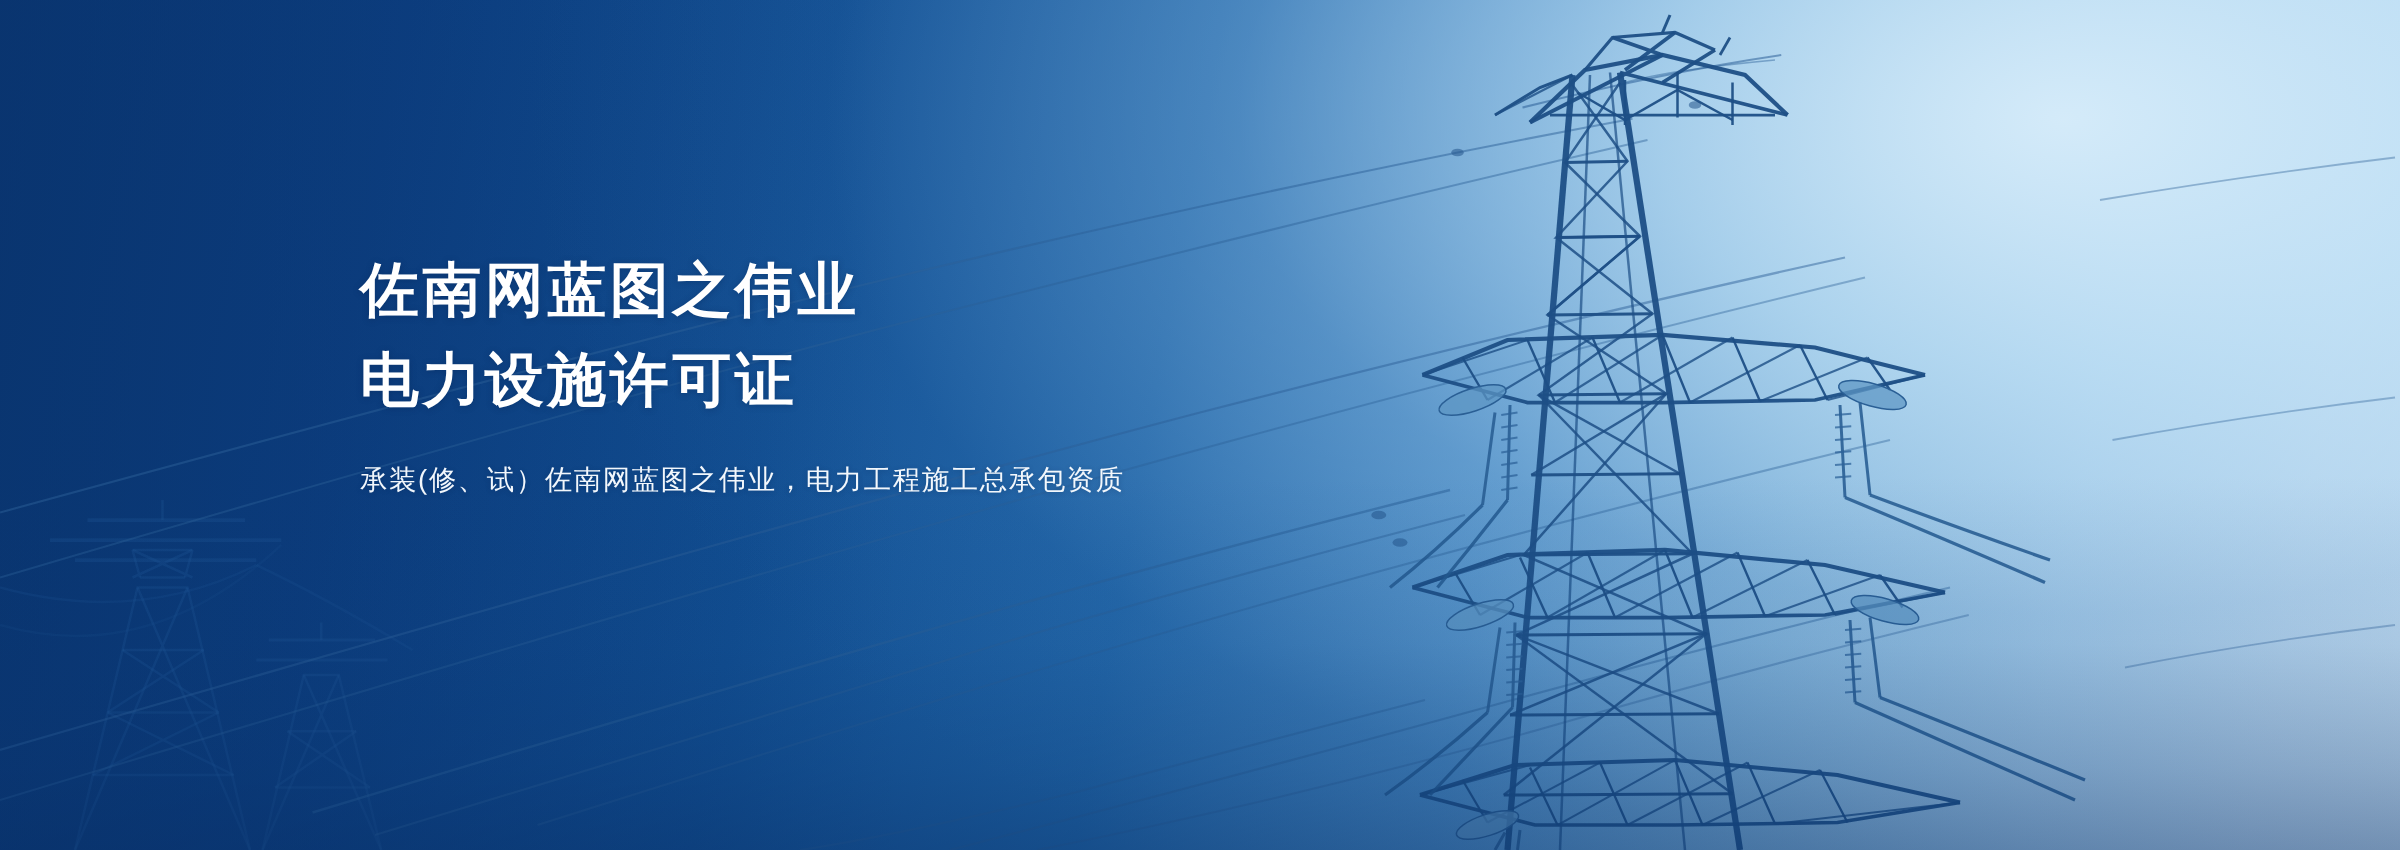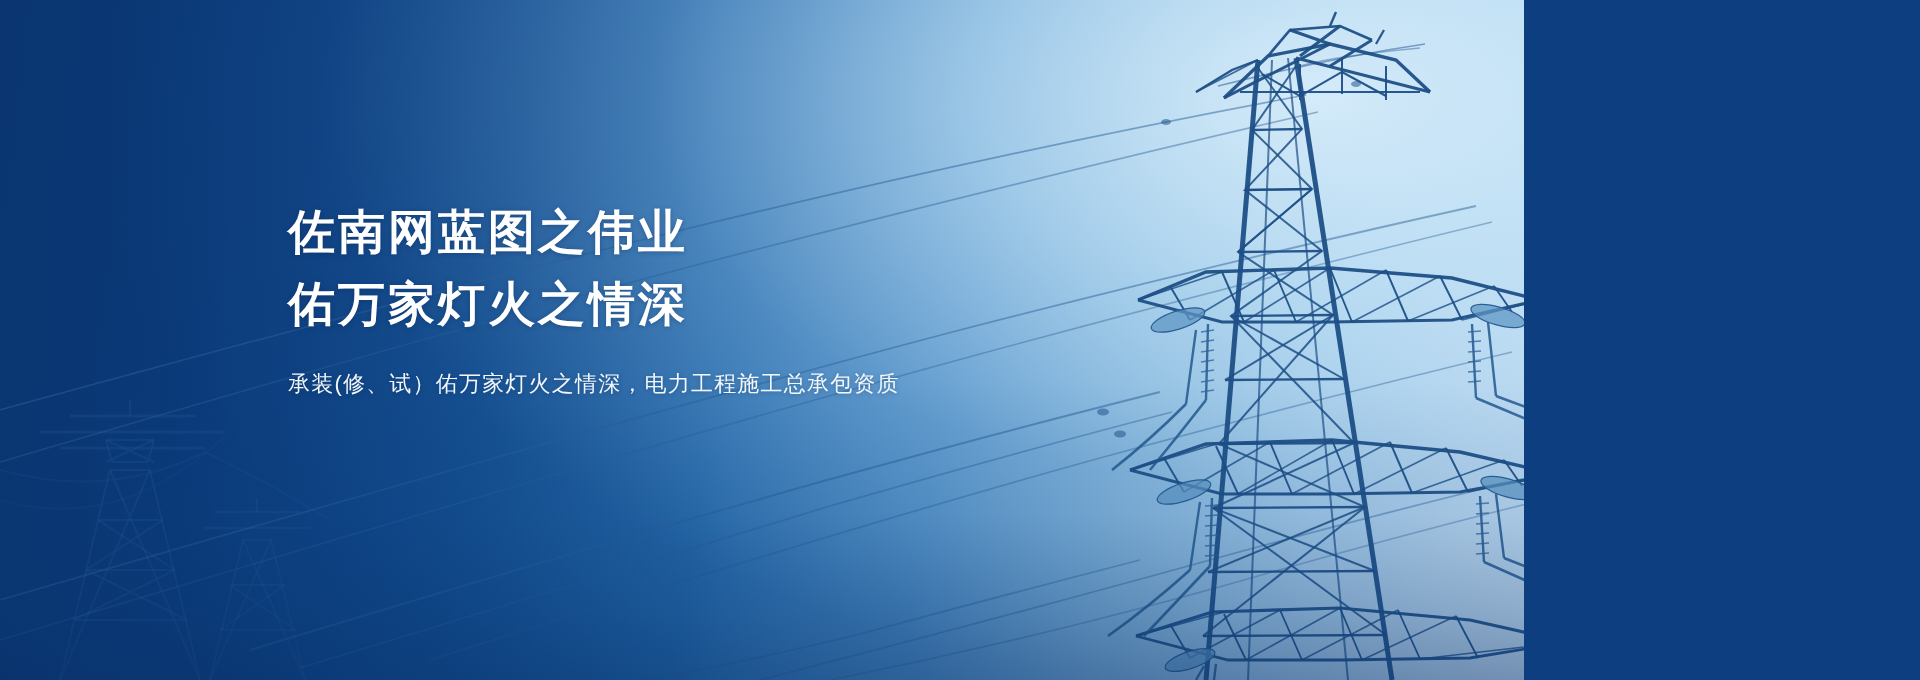--- a/index.html
+++ b/index.html
@@ -2,21 +2,21 @@
 <html><head>
 <meta charset="utf-8">
 <style>
   html, body {
     margin: 0;
     padding: 0;
     background: #0d3f80;
   }
   #banner {
     position: relative;
-    width: 1524px;
+    width: 1920px;
     height: 680px;
     overflow: hidden;
     font-family: "Liberation Sans", "DejaVu Sans", sans-serif;
   }
 
   
   .sky {
     position: absolute;
     inset: 0;
     background:
@@ -267,19 +267,19 @@
         <ellipse cx="1508" cy="488" rx="28" ry="9" transform="rotate(16 1508 488)"></ellipse>
         <ellipse cx="1190" cy="660" rx="26" ry="8.5" transform="rotate(-18 1190 660)"></ellipse>
       </g>
     </svg>
   </div>
 
   <div class="sky-bottom"></div>
 
   <div class="copy">
     <div class="headline">佐南网蓝图之伟业</div>
-    <div class="headline">佑万家灯火之情深</div>
+    <div class="headline">电力设施许可证</div>
     <div class="subtitle">
-      <div class="subline">承装(修、试）佑万家灯火之情深，电力工程施工总承包资质</div>
+      <div class="subline">承装(修、试）佐南网蓝图之伟业，电力工程施工总承包资质</div>
     </div>
   </div>
 
 </div>
 
 </body></html>

